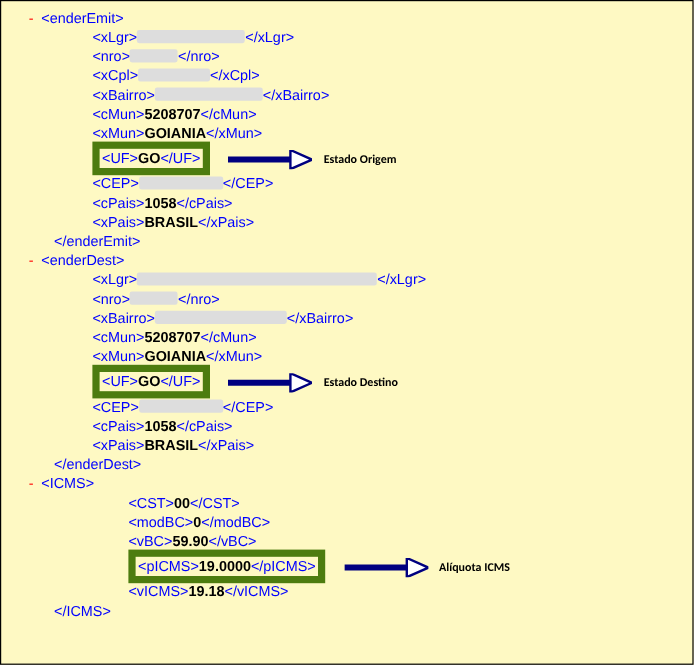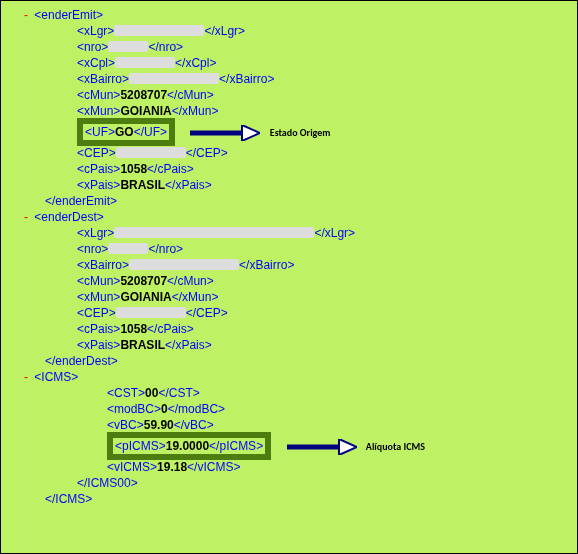--- a/index.html
+++ b/index.html
@@ -8,21 +8,21 @@
     font-family: Verdana, Geneva, sans-serif;
     font-size: 12px;
     background: #fff;
   }
   .frame {
     border: 1px solid #000;
     width: 576px;
     height: 552px;
     position: relative;
     overflow: hidden;
-    background: #bef264;
+    background: #fef9c3;
   }
   .content {
     padding: 6px 0 6px 20px;
     line-height: 16px;
     white-space: nowrap;
   }
   .line { display: block; }
   .toggle { color: #ff0000; display: inline-block; width: 10px; text-align: center; }
   .tag-open, .tag-close { color: #0000ff; }
   .ang { color: #0000ff; }
@@ -127,20 +127,28 @@
     <span class="line ind2">
       <span class="ang">&lt;</span><span class="tag-open">xBairro</span><span class="ang">&gt;</span><span class="redacted r110"></span><span class="ang">&lt;/</span><span class="tag-close">xBairro</span><span class="ang">&gt;</span>
     </span>
     <span class="line ind2">
       <span class="ang">&lt;</span><span class="tag-open">cMun</span><span class="ang">&gt;</span><span class="val">5208707</span><span class="ang">&lt;/</span><span class="tag-close">cMun</span><span class="ang">&gt;</span>
     </span>
     <span class="line ind2">
       <span class="ang">&lt;</span><span class="tag-open">xMun</span><span class="ang">&gt;</span><span class="val">GOIANIA</span><span class="ang">&lt;/</span><span class="tag-close">xMun</span><span class="ang">&gt;</span>
     </span>
     <span class="line ind2">
+      <span class="box"><span class="ang">&lt;</span><span class="tag-open">UF</span><span class="ang">&gt;</span><span class="val">GO</span><span class="ang">&lt;/</span><span class="tag-close">UF</span><span class="ang">&gt;</span></span>
+      <span class="arrow"><svg width="70" height="16">
+            <line x1="0" y1="8" x2="55" y2="8" stroke="#000080" stroke-width="5"></line>
+            <polygon points="52,0 70,8 52,16" fill="#fff" stroke="#000080" stroke-width="2"></polygon>
+          </svg></span>
+      <span class="label">Estado Destino</span>
+    </span>
+    <span class="line ind2">
       <span class="ang">&lt;</span><span class="tag-open">CEP</span><span class="ang">&gt;</span><span class="redacted r70"></span><span class="ang">&lt;/</span><span class="tag-close">CEP</span><span class="ang">&gt;</span>
     </span>
     <span class="line ind2">
       <span class="ang">&lt;</span><span class="tag-open">cPais</span><span class="ang">&gt;</span><span class="val">1058</span><span class="ang">&lt;/</span><span class="tag-close">cPais</span><span class="ang">&gt;</span>
     </span>
     <span class="line ind2">
       <span class="ang">&lt;</span><span class="tag-open">xPais</span><span class="ang">&gt;</span><span class="val">BRASIL</span><span class="ang">&lt;/</span><span class="tag-close">xPais</span><span class="ang">&gt;</span>
     </span>
     <span class="line ind1">
       <span class="ang">&lt;/</span><span class="tag-close">enderDest</span><span class="ang">&gt;</span>
@@ -163,21 +171,18 @@
       <span class="box"><span class="ang">&lt;</span><span class="tag-open">pICMS</span><span class="ang">&gt;</span><span class="val">19.0000</span><span class="ang">&lt;/</span><span class="tag-close">pICMS</span><span class="ang">&gt;</span></span>
       <span class="arrow"><svg width="70" height="16">
             <line x1="0" y1="8" x2="55" y2="8" stroke="#000080" stroke-width="5"></line>
             <polygon points="52,0 70,8 52,16" fill="#fff" stroke="#000080" stroke-width="2"></polygon>
           </svg></span>
       <span class="label">Alíquota ICMS</span>
     </span>
     <span class="line ind3">
       <span class="ang">&lt;</span><span class="tag-open">vICMS</span><span class="ang">&gt;</span><span class="val">19.18</span><span class="ang">&lt;/</span><span class="tag-close">vICMS</span><span class="ang">&gt;</span>
     </span>
-    <span class="line ind2">
-      <span class="ang">&lt;/</span><span class="tag-close">ICMS00</span><span class="ang">&gt;</span>
-    </span>
     <span class="line ind1">
       <span class="ang">&lt;/</span><span class="tag-close">ICMS</span><span class="ang">&gt;</span>
     </span>
 
   </div>
 </div>
 
 </body></html>

